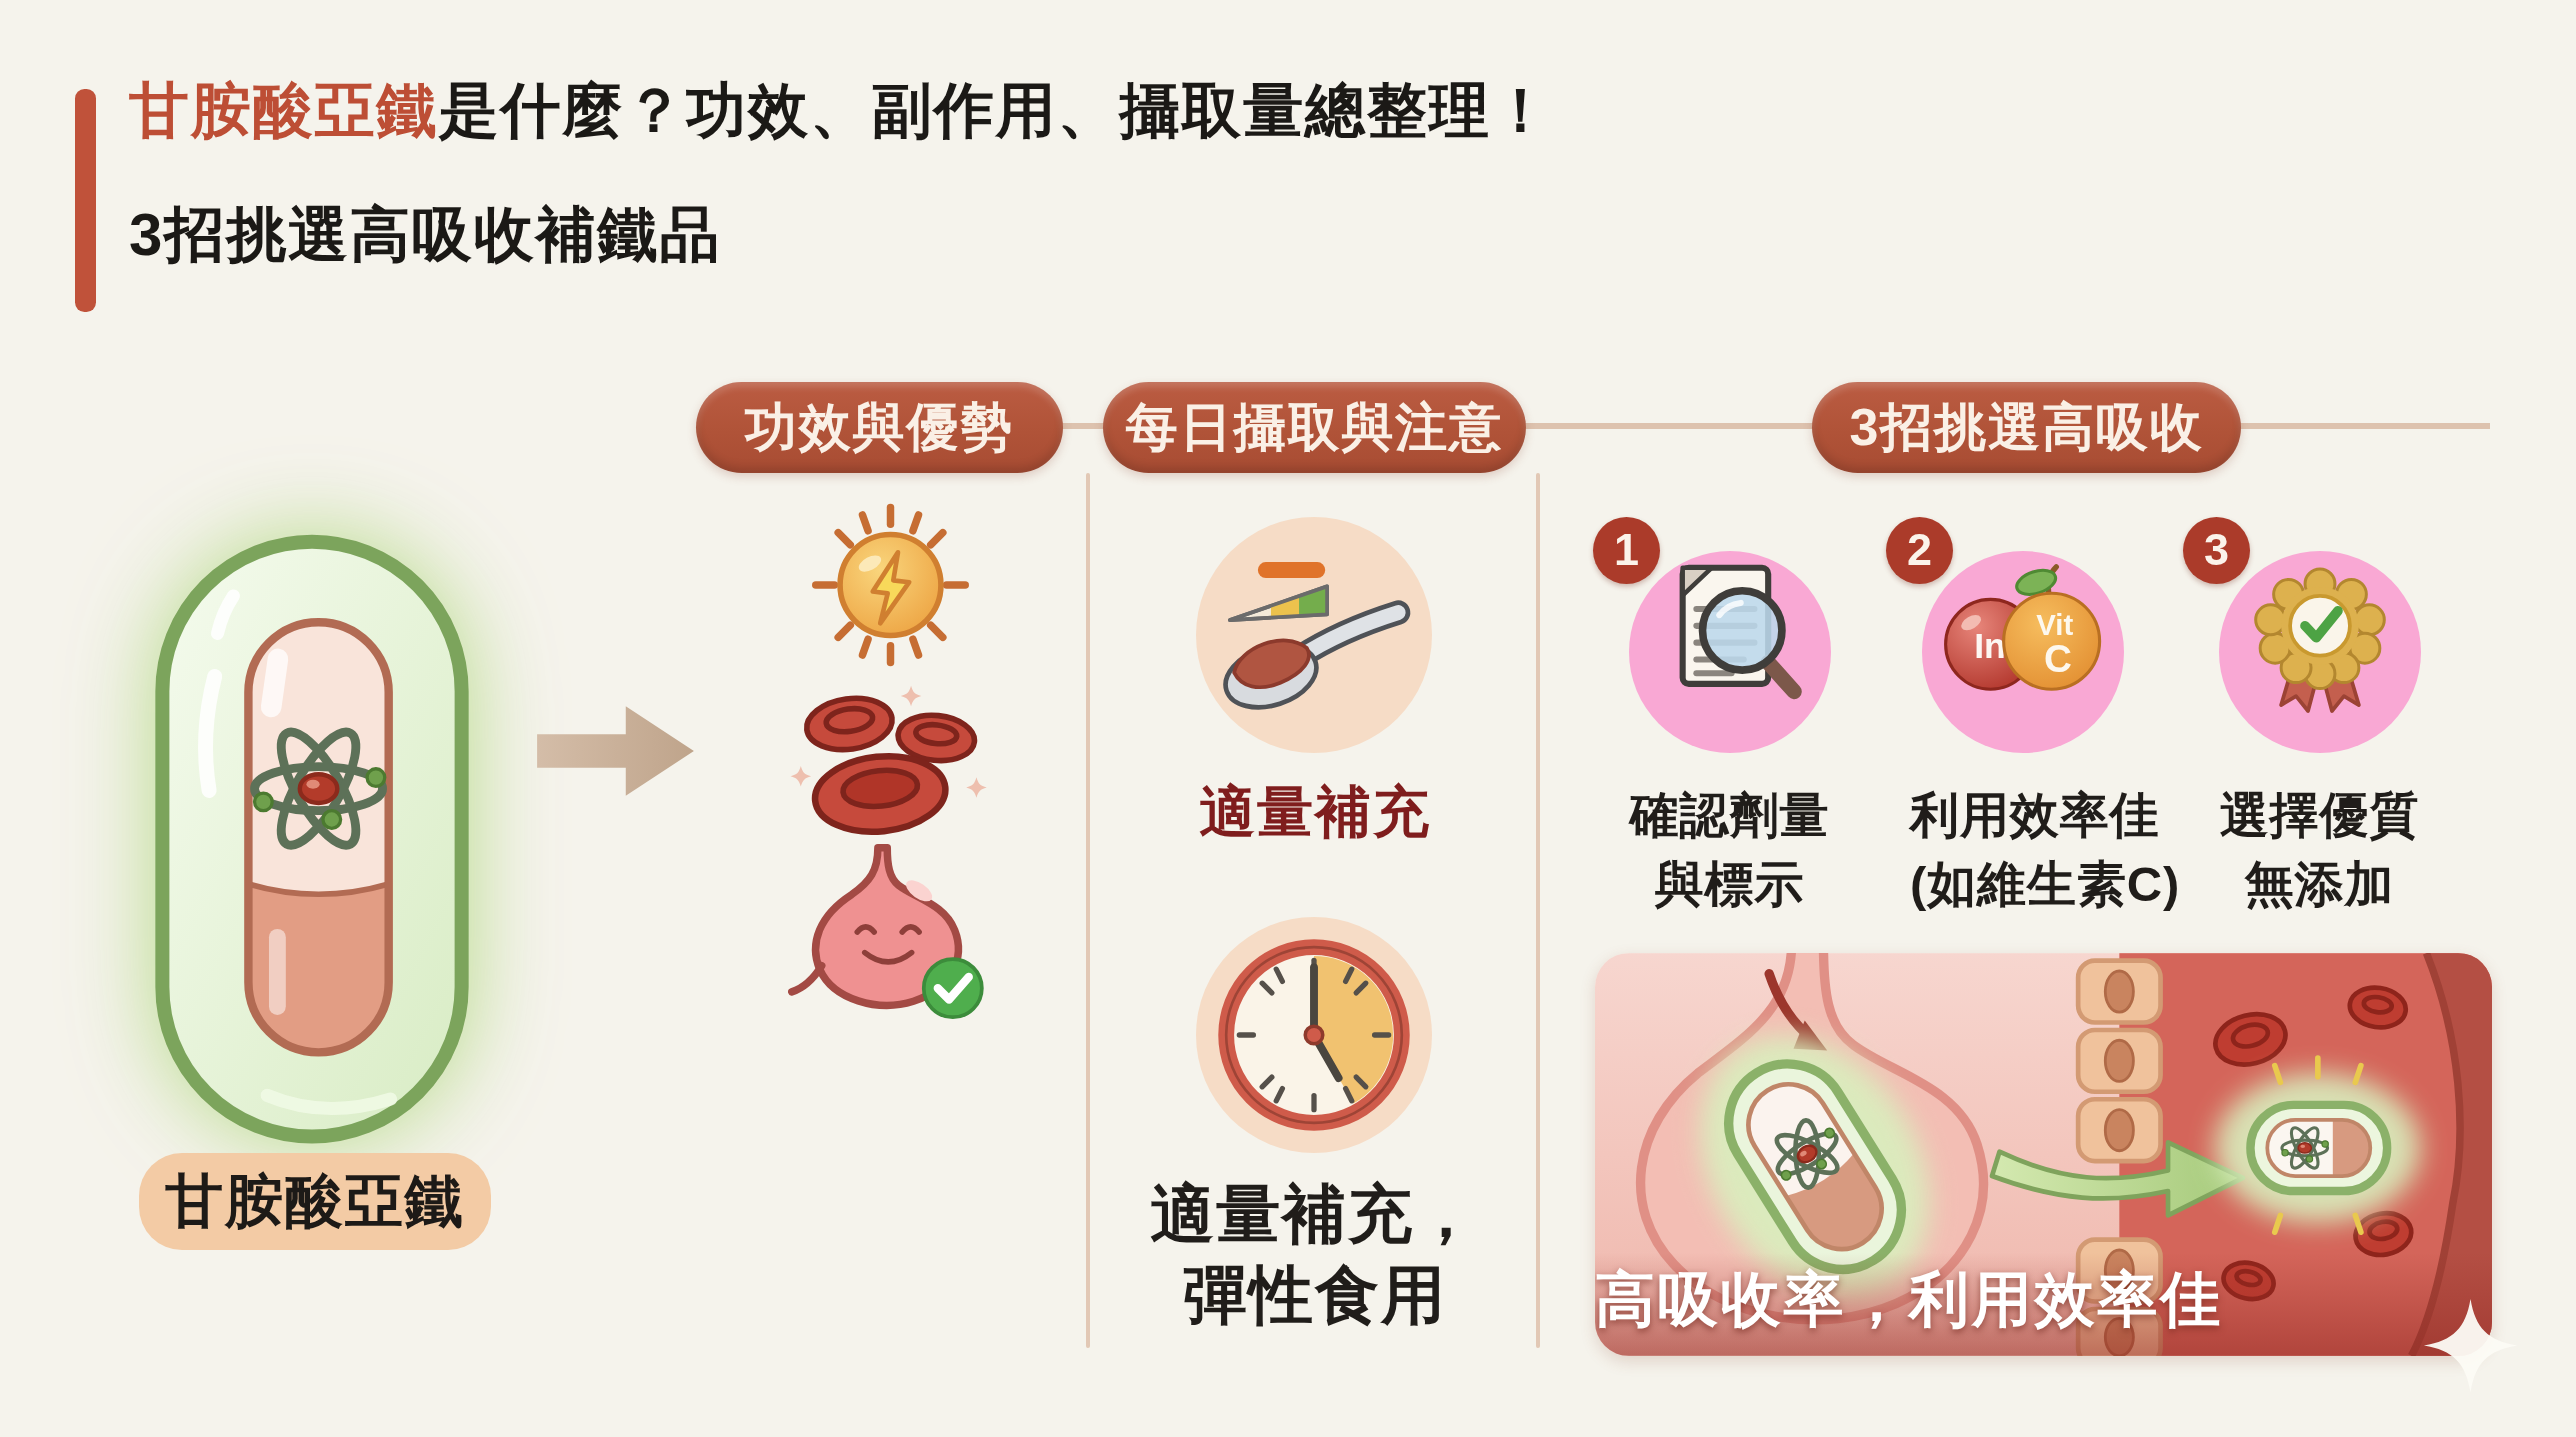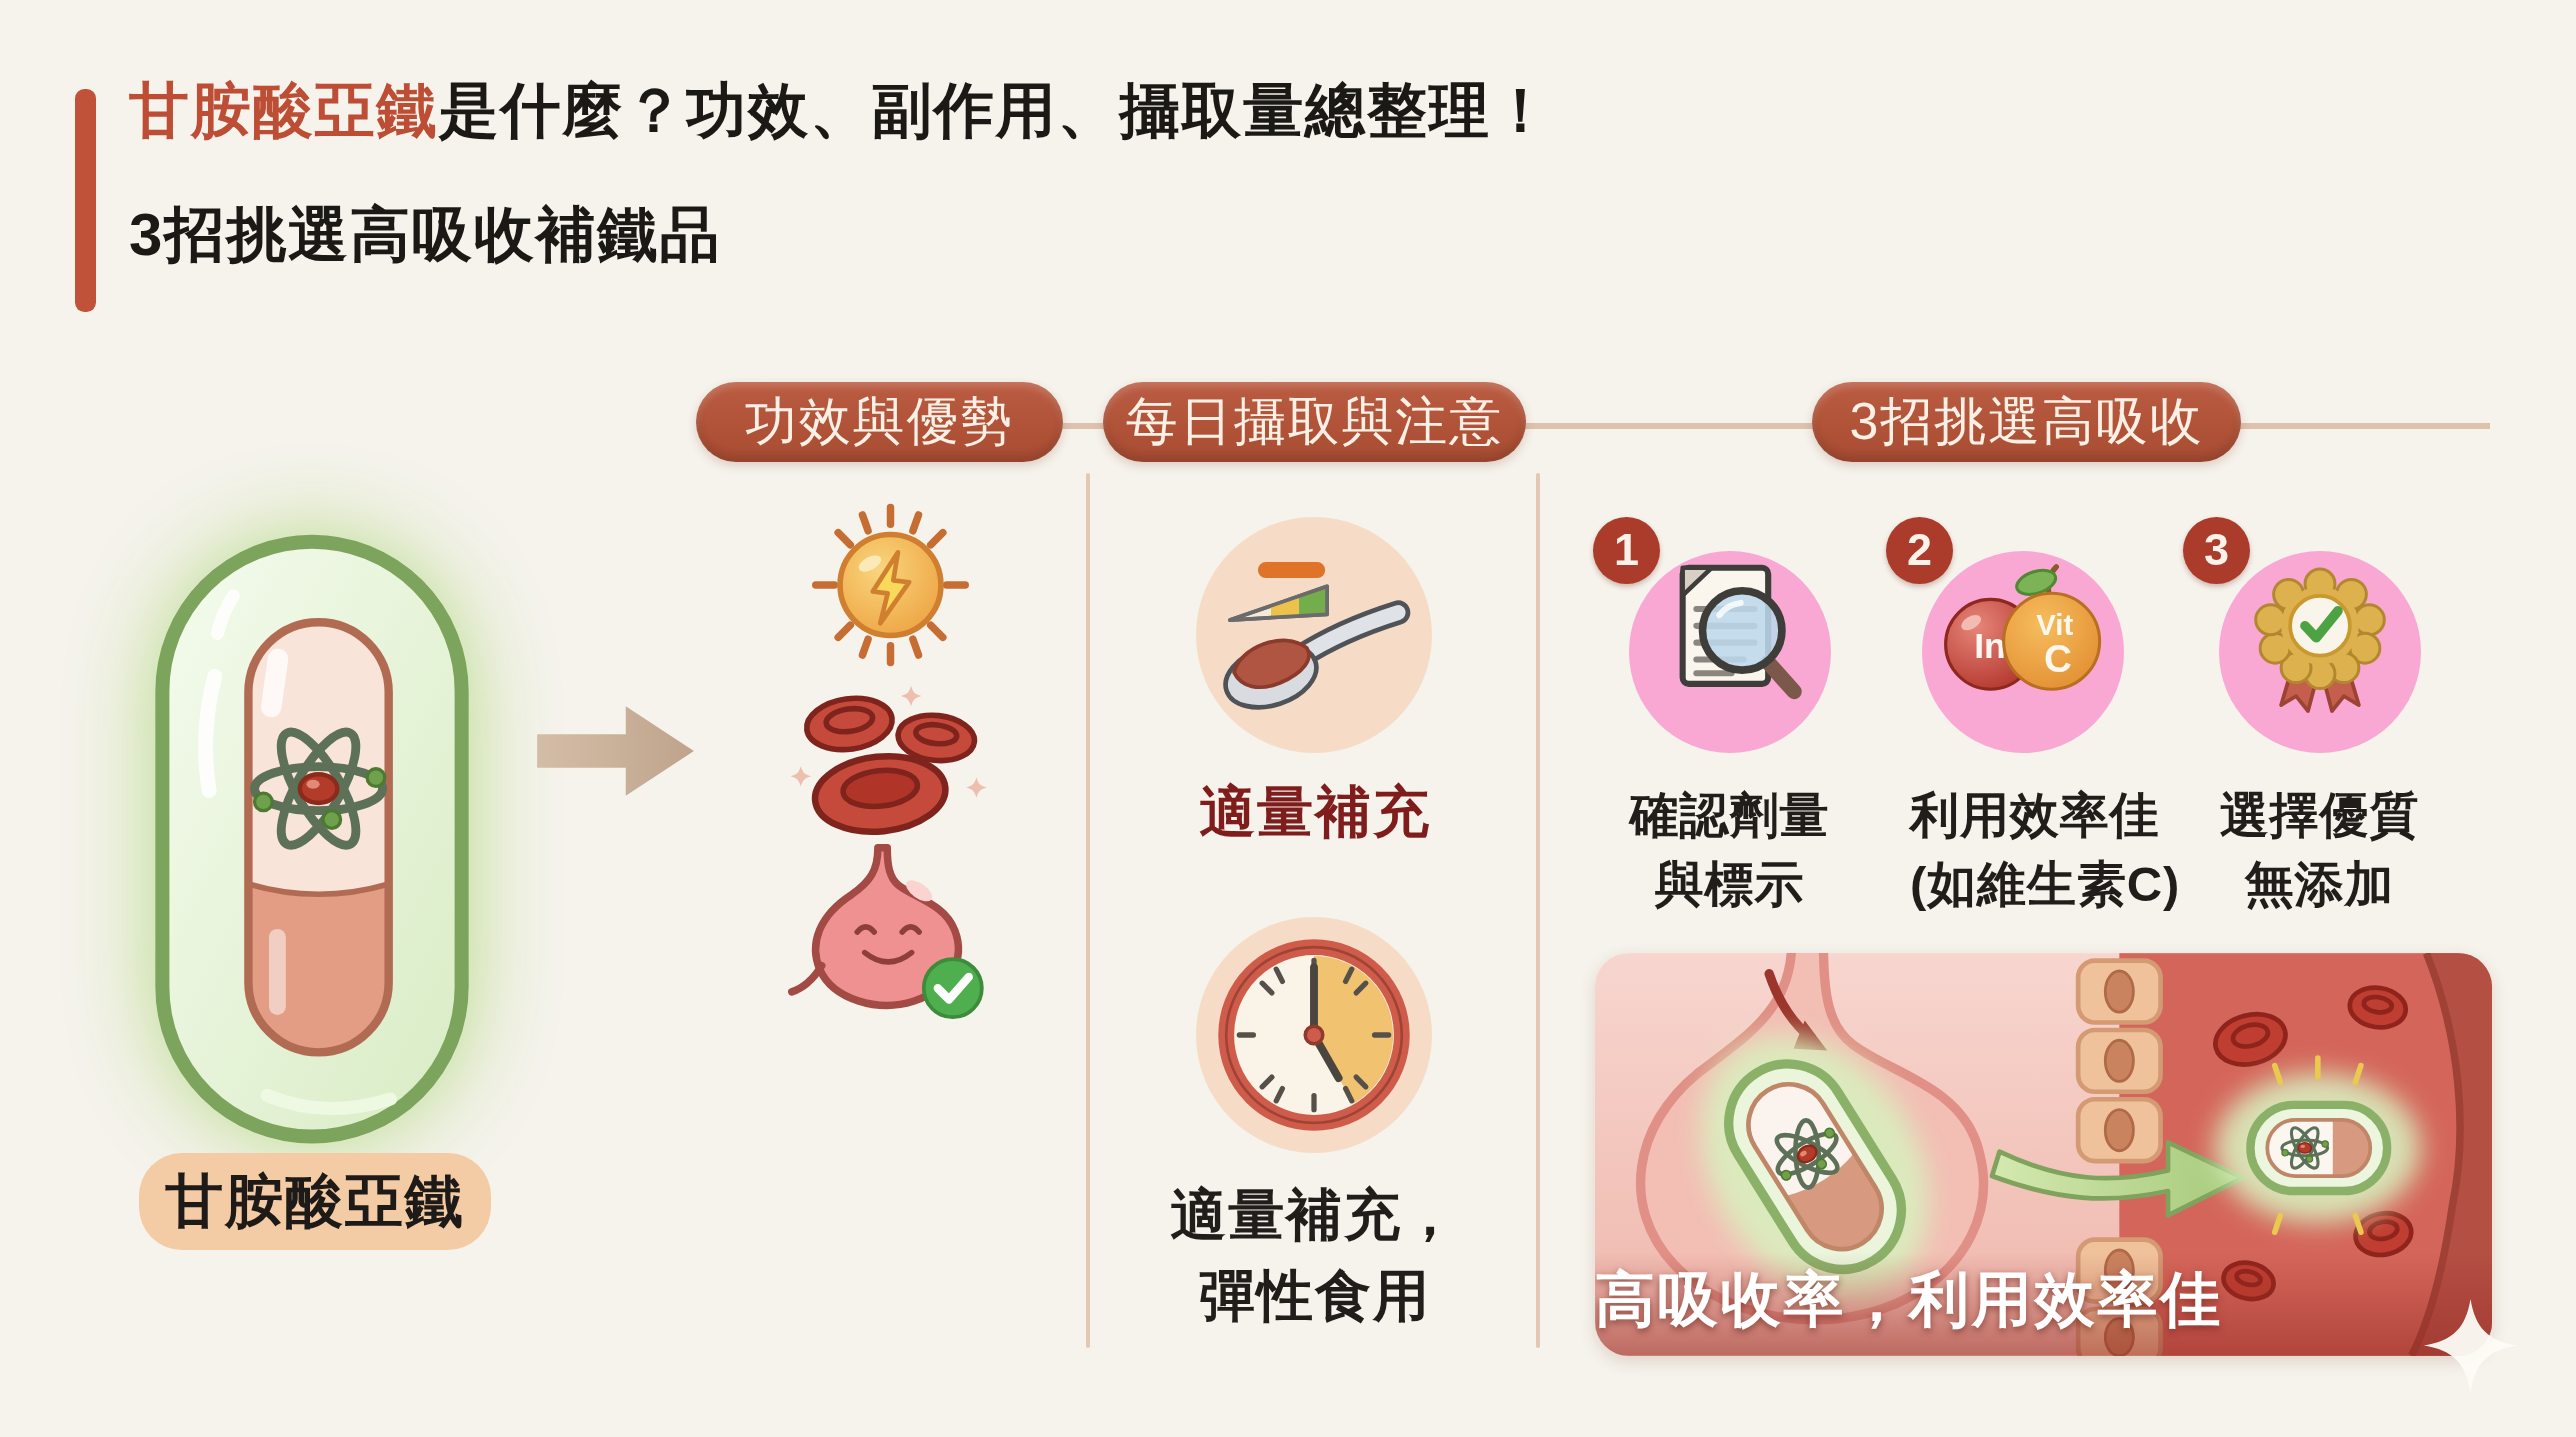--- a/index.html
+++ b/index.html
@@ -15,23 +15,23 @@
   .title-wrap{position:absolute;left:129px;top:49px;color:#1b1916;font-weight:bold;letter-spacing:1.9px;}
   .title-line{font-size:60px;line-height:124px;white-space:nowrap;}
   .title-line .hl{color:#bd4e35;}
 
   
   .connector{position:absolute;left:697px;top:423px;width:1793px;height:5.6px;background:#ddc2ae;z-index:1;}
   .vdivider{position:absolute;top:473px;height:875px;width:3.7px;background:#e2c8b5;border-radius:1.9px;z-index:1;}
   .vd1{left:1086px;} .vd2{left:1536px;}
 
   
-  .pill{position:absolute;top:382px;height:80px;border-radius:49px;z-index:2;
+  .pill{position:absolute;top:382px;height:91px;border-radius:49px;z-index:2;
     background:linear-gradient(180deg,#bb5c42 0%,#b05338 55%,#a84c33 100%);
-    color:#faf0e6;font-size:52px;font-weight:normal;letter-spacing:1.9px;
+    color:#faf0e6;font-size:52px;font-weight:bold;letter-spacing:1.9px;
     display:flex;align-items:center;justify-content:center;
     box-shadow:0 3.7px 9.4px rgba(140,70,50,.22), inset 0 4.7px 7.5px rgba(255,255,255,.18), inset 0 -5.6px 9.4px rgba(0,0,0,.14);}
   .pill-benefits{left:696px;width:367px;}
   .pill-daily{left:1103px;width:423px;}
   .pill-picks{left:1812px;width:429px;}
 
   
   .hero-capsule{position:absolute;left:110px;top:517px;width:404px;height:648px;
     filter:drop-shadow(0 0 43px rgba(172,214,120,.85));}
   .hero-label{position:absolute;left:139px;top:1153px;width:352px;height:97px;border-radius:43px;
@@ -47,21 +47,21 @@
     font-size:56px;line-height:81px;font-weight:bold;color:#201d1a;letter-spacing:1.9px;}
 
   
   .circle-bg{position:absolute;width:236px;height:236px;border-radius:50%;background:#f6dcc6;
     display:flex;align-items:center;justify-content:center;}
   .circ-spoon{left:1196px;top:517px;}
   .circ-clock{left:1196px;top:917px;}
   .cap-daily1{position:absolute;left:1095px;top:775px;width:440px;text-align:center;
     font-size:56px;font-weight:bold;color:#7f1d1d;letter-spacing:1.9px;}
   .cap-daily2{position:absolute;left:1095px;top:1174px;width:440px;text-align:center;
-    font-size:56px;line-height:81px;font-weight:bold;color:#201d1a;letter-spacing:1.9px;}
+    font-size:64px;line-height:81px;font-weight:bold;color:#201d1a;letter-spacing:1.9px;}
 
   
   .step{position:absolute;top:515px;width:225px;}
   .step-1{left:1617px;} .step-2{left:1910px;} .step-3{left:2207px;}
   .step-badge{position:absolute;left:-24px;top:1.9px;width:67px;height:67px;border-radius:50%;
     background:#ab3b2a;color:#fbf3ea;font-size:45px;font-weight:bold;
     display:flex;align-items:center;justify-content:center;z-index:3;
     box-shadow:0 2.8px 5.6px rgba(120,50,35,.3);}
   .step-circle{margin:36px auto 0;width:202px;height:202px;border-radius:50%;background:#f9a8d4;
     display:flex;justify-content:center;}

